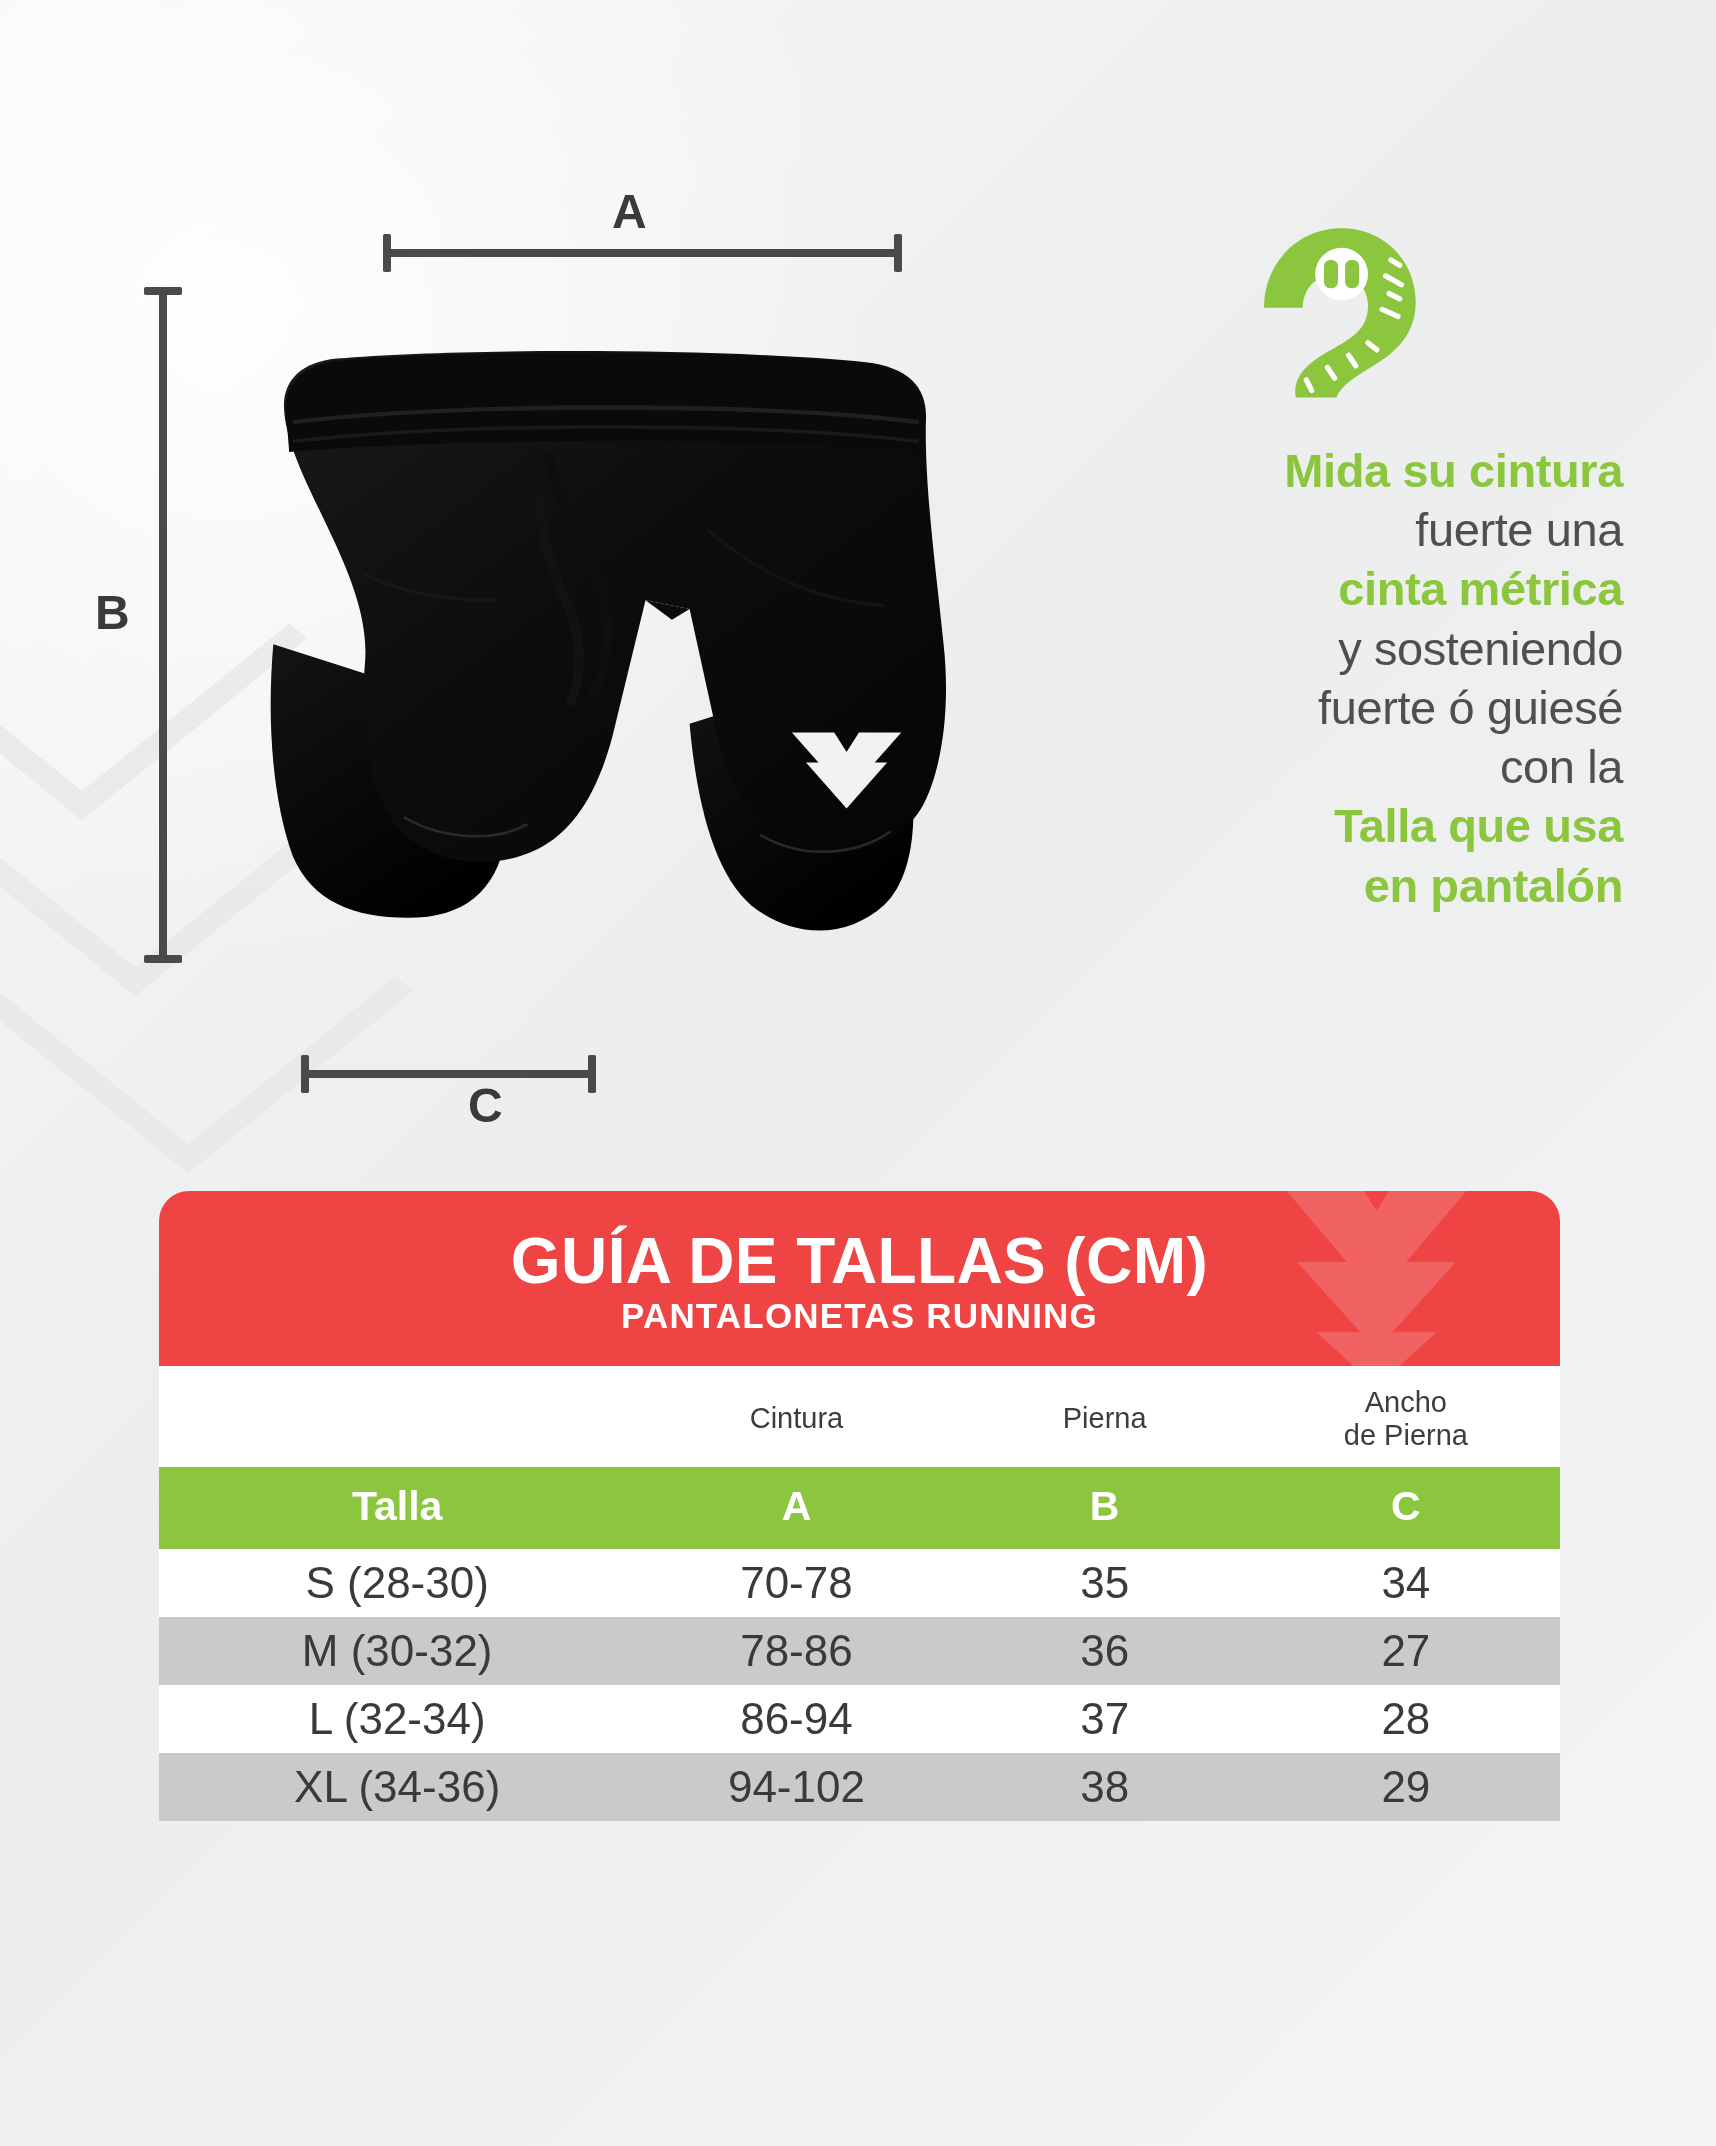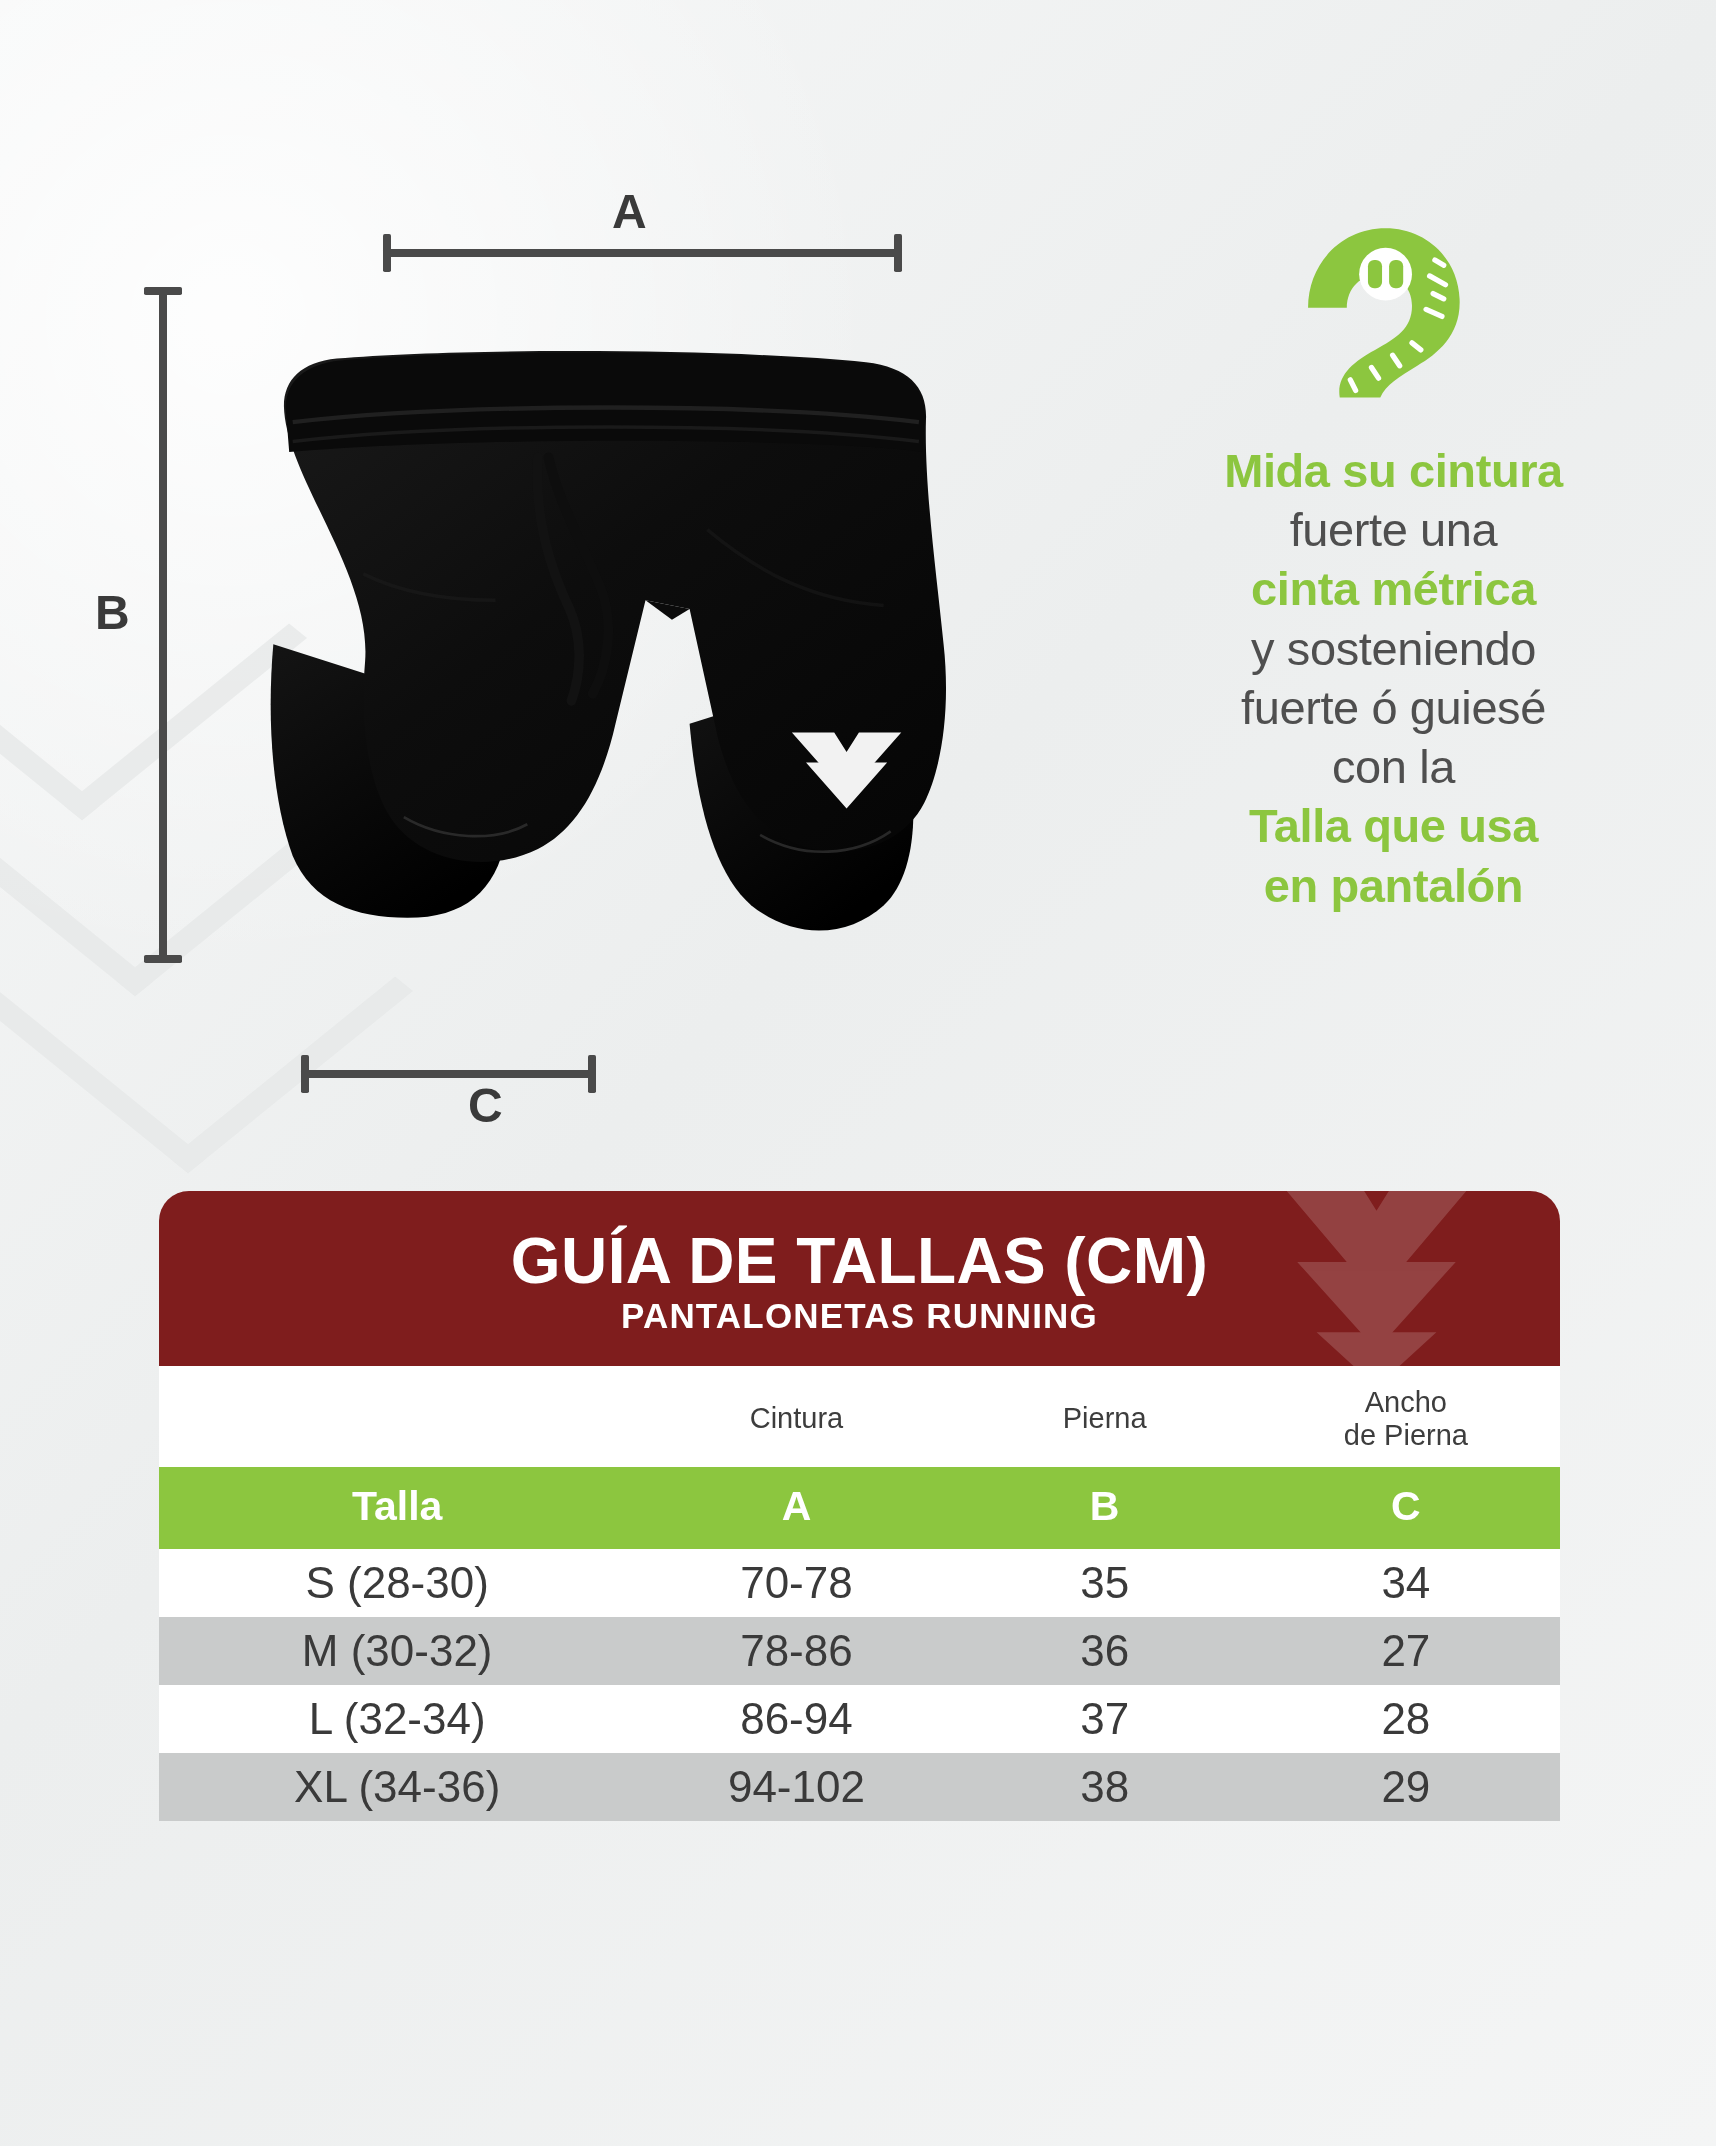--- a/index.html
+++ b/index.html
@@ -101,23 +101,23 @@
   .shorts {
     position: absolute;
     left: 231px; top: 309px;
     width: 829px; height: 706px;
   }
   .shorts svg { display: block; width: 100%; height: 100%; }
 
   
   .info {
     position: absolute;
-    left: 1120px; top: 221px;
+    left: 1076px; top: 221px;
     width: 547px;
-    text-align: center;
+    text-align: right;
   }
   .tape-icon {
     width: 185px; height: 190px;
     margin: 0 auto 30px auto;
   }
   .tape-icon svg { display: block; width: 100%; height: 100%; }
 
   .info-line {
     font-size: 47px;
     line-height: 1.26;
@@ -132,21 +132,21 @@
   
   .card {
     position: absolute;
     left: 159px; top: 1191px;
     width: 1401px;
     border-radius: 30px 30px 0 0;
     overflow: hidden;
   }
   .card-head {
     position: relative;
-    background: #7f1d1d;
+    background: #ef4444;
     padding: 37px 0 30px 0;
     text-align: center;
     overflow: hidden;
   }
   .head-chevrons {
     position: absolute;
     right: 69px; top: -26.5px;
     opacity: .16;
   }
   .head-chevrons svg { display: block; }

